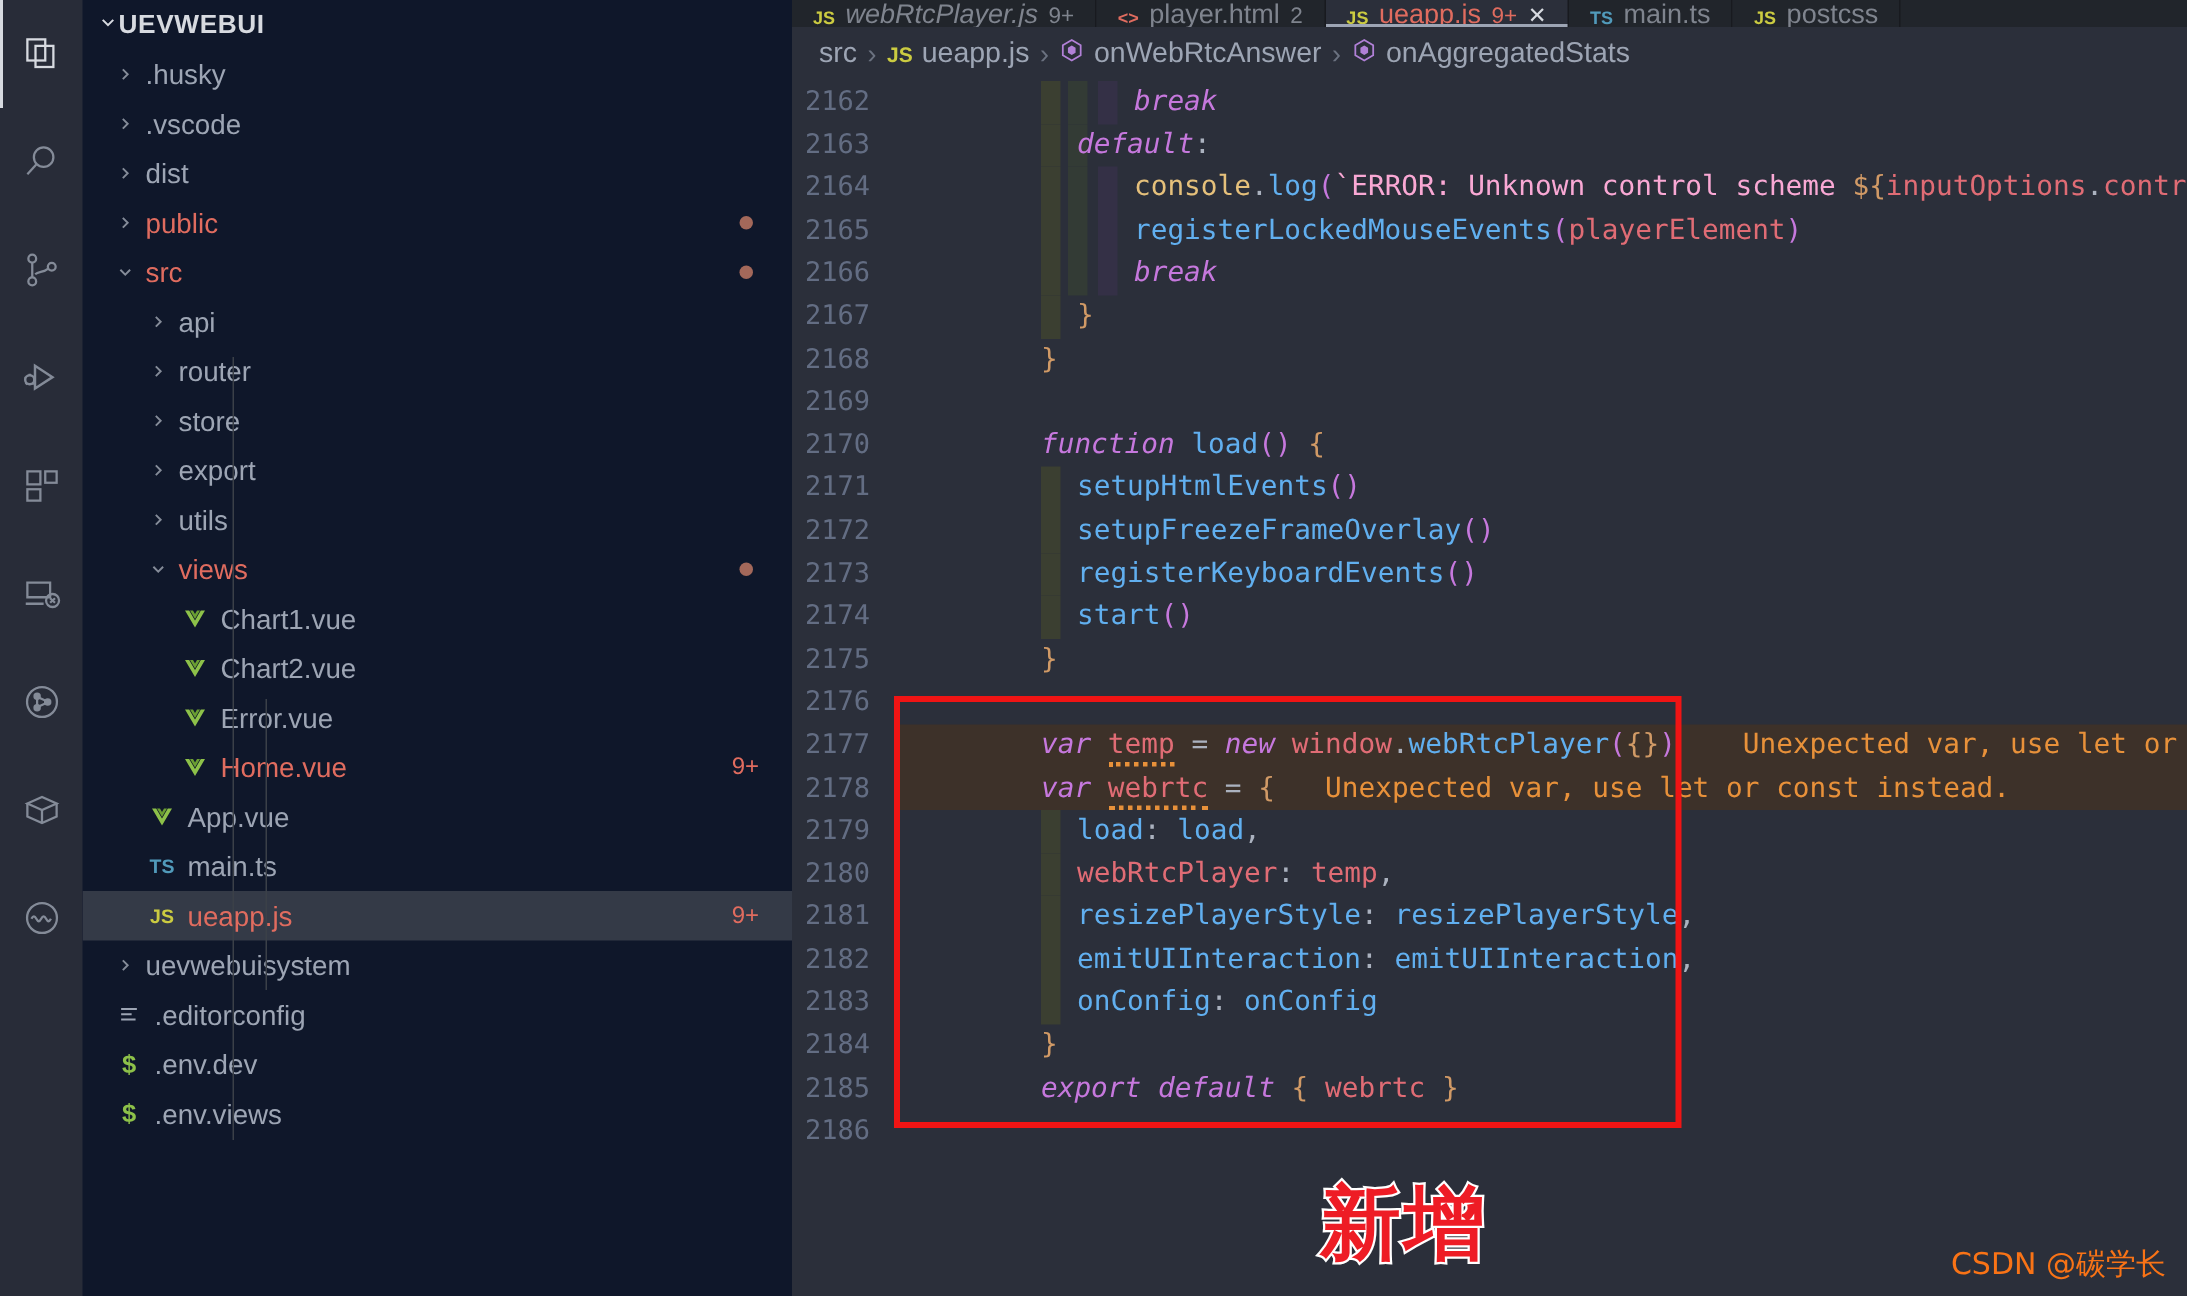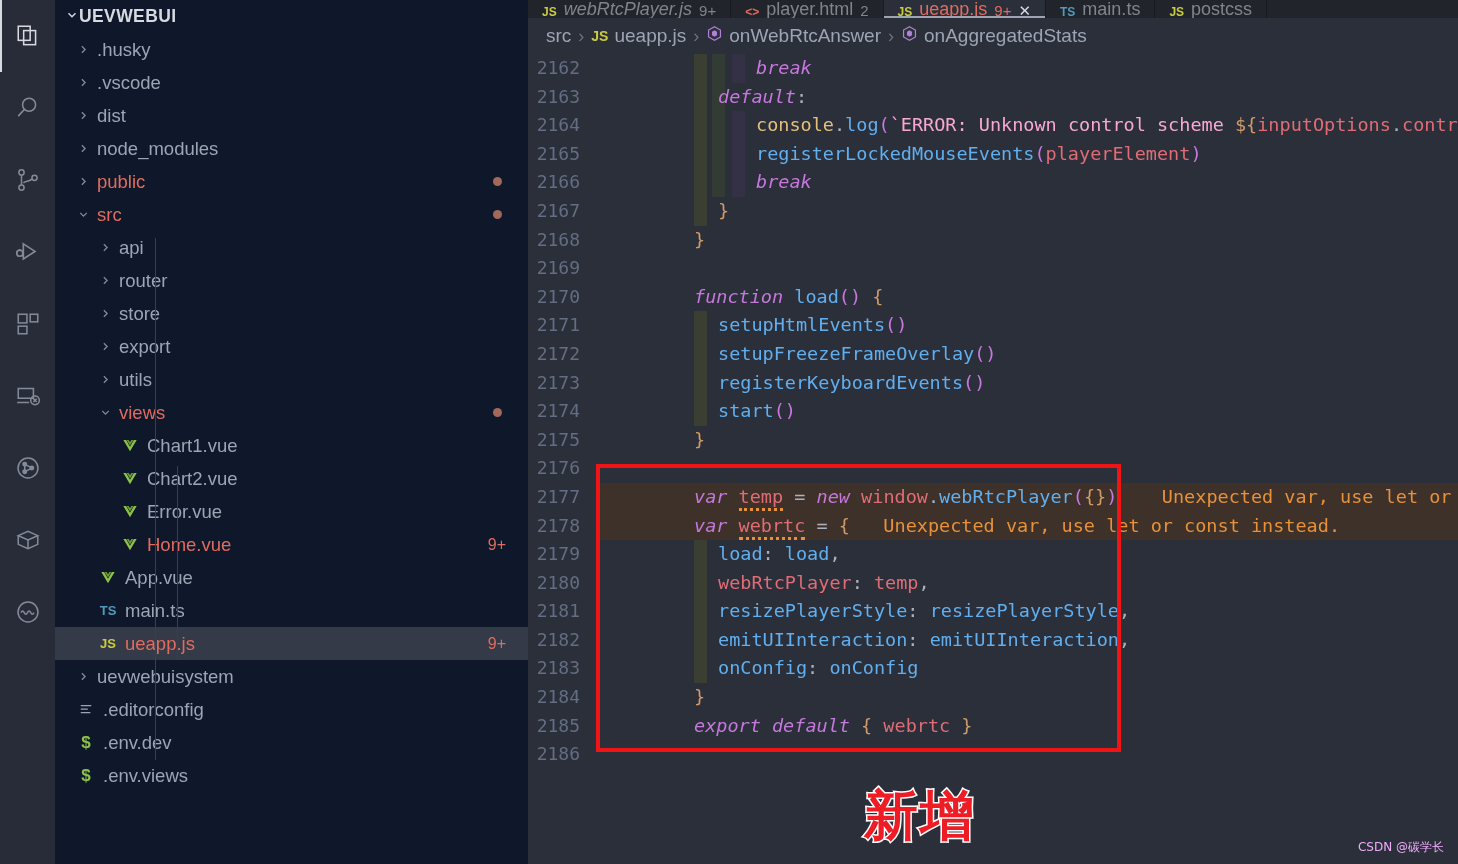--- a/index.html
+++ b/index.html
@@ -218,22 +218,22 @@
     font-weight: bold;
     font-size: 54px;
     color: #ee1c25;
     letter-spacing: 2px;
     -webkit-text-stroke: 3px #ffffff;
     paint-order: stroke fill;
   }
   .watermark {
     position: absolute;
     right: 14px; bottom: 8px;
-    font-size: 12px;
-    color: #f0abfc;
+    font-size: 20px;
+    color: #f97316;
     font-family: "DejaVu Sans", sans-serif;
     margin-top: 24px;
   }
 </style>
 </head>
 <body>
 
 <div id="app">
 
   <div class="activity-bar">
@@ -354,29 +354,20 @@
           <span class="label c-grey">.vscode</span>
         </div>
         <div class="row">
           <span style="display:inline-block;width:18px"></span>
           <span class="chev">
             <svg width="13" height="13" viewBox="0 0 16 16" fill="none" stroke="#848b98" stroke-width="1.6">
               <path d="M6 4l4 4-4 4"></path>
             </svg>
           </span>
           <span class="label c-grey">dist</span>
-        </div>
-        <div class="row">
-          <span style="display:inline-block;width:18px"></span>
-          <span class="chev">
-            <svg width="13" height="13" viewBox="0 0 16 16" fill="none" stroke="#848b98" stroke-width="1.6">
-              <path d="M6 4l4 4-4 4"></path>
-            </svg>
-          </span>
-          <span class="label c-grey">node_modules</span>
         </div>
         <div class="row">
           <span style="display:inline-block;width:18px"></span>
           <span class="chev">
             <svg width="13" height="13" viewBox="0 0 16 16" fill="none" stroke="#848b98" stroke-width="1.6">
               <path d="M6 4l4 4-4 4"></path>
             </svg>
           </span>
           <span class="label c-red">public</span>
           <span class="dot"></span>
@@ -602,17 +593,17 @@
               <path d="M10 6.2L13 8v4l-3 1.8L7 12V8z" fill="#b180d7" stroke="none"></path>
             </svg></span>
           <span>onAggregatedStats</span>
         </span>
       </div>
 
     <div class="code" id="code"><div class="cline"><div class="lnum">2162</div><div class="ctext"><span class="ig ig-olive" style="left:96px"></span><span class="ig ig-green" style="left:114px"></span><span class="ig ig-purple" style="left:134px"></span><span style="position:relative;display:inline-block;padding-left:158px"><span class="k-kw">break</span></span></div></div><div class="cline"><div class="lnum">2163</div><div class="ctext"><span class="ig ig-olive" style="left:96px"></span><span class="ig ig-green" style="left:114px"></span><span style="position:relative;display:inline-block;padding-left:120px"><span class="k-kw">default</span><span class="k-punc">:</span></span></div></div><div class="cline"><div class="lnum">2164</div><div class="ctext"><span class="ig ig-olive" style="left:96px"></span><span class="ig ig-green" style="left:114px"></span><span class="ig ig-purple" style="left:134px"></span><span style="position:relative;display:inline-block;padding-left:158px"><span class="k-obj">console</span><span class="k-punc">.</span><span class="k-fn">log</span><span class="k-pink">(</span><span class="k-str">`ERROR: Unknown control scheme </span><span class="k-brace">${</span><span class="k-var">inputOptions</span><span class="k-punc">.</span><span class="k-var">control</span></span></div></div><div class="cline"><div class="lnum">2165</div><div class="ctext"><span class="ig ig-olive" style="left:96px"></span><span class="ig ig-green" style="left:114px"></span><span class="ig ig-purple" style="left:134px"></span><span style="position:relative;display:inline-block;padding-left:158px"><span class="k-fn">registerLockedMouseEvents</span><span class="k-pink">(</span><span class="k-var">playerElement</span><span class="k-pink">)</span></span></div></div><div class="cline"><div class="lnum">2166</div><div class="ctext"><span class="ig ig-olive" style="left:96px"></span><span class="ig ig-green" style="left:114px"></span><span class="ig ig-purple" style="left:134px"></span><span style="position:relative;display:inline-block;padding-left:158px"><span class="k-kw">break</span></span></div></div><div class="cline"><div class="lnum">2167</div><div class="ctext"><span class="ig ig-olive" style="left:96px"></span><span style="position:relative;display:inline-block;padding-left:120px"><span class="k-brace">}</span></span></div></div><div class="cline"><div class="lnum">2168</div><div class="ctext"><span style="position:relative;display:inline-block;padding-left:96px"><span class="k-brace">}</span></span></div></div><div class="cline"><div class="lnum">2169</div><div class="ctext"><span style="position:relative;display:inline-block;padding-left:0px"></span></div></div><div class="cline"><div class="lnum">2170</div><div class="ctext"><span style="position:relative;display:inline-block;padding-left:96px"><span class="k-kw">function</span> <span class="k-fn">load</span><span class="k-pink">()</span> <span class="k-brace">{</span></span></div></div><div class="cline"><div class="lnum">2171</div><div class="ctext"><span class="ig ig-olive" style="left:96px"></span><span style="position:relative;display:inline-block;padding-left:120px"><span class="k-fn">setupHtmlEvents</span><span class="k-pink">()</span></span></div></div><div class="cline"><div class="lnum">2172</div><div class="ctext"><span class="ig ig-olive" style="left:96px"></span><span style="position:relative;display:inline-block;padding-left:120px"><span class="k-fn">setupFreezeFrameOverlay</span><span class="k-pink">()</span></span></div></div><div class="cline"><div class="lnum">2173</div><div class="ctext"><span class="ig ig-olive" style="left:96px"></span><span style="position:relative;display:inline-block;padding-left:120px"><span class="k-fn">registerKeyboardEvents</span><span class="k-pink">()</span></span></div></div><div class="cline"><div class="lnum">2174</div><div class="ctext"><span class="ig ig-olive" style="left:96px"></span><span style="position:relative;display:inline-block;padding-left:120px"><span class="k-fn">start</span><span class="k-pink">()</span></span></div></div><div class="cline"><div class="lnum">2175</div><div class="ctext"><span style="position:relative;display:inline-block;padding-left:96px"><span class="k-brace">}</span></span></div></div><div class="cline"><div class="lnum">2176</div><div class="ctext"><span style="position:relative;display:inline-block;padding-left:0px"></span></div></div><div class="cline"><div class="lnum">2177</div><div class="ctext errline"><span style="position:relative;display:inline-block;padding-left:96px"><span class="k-kw">var</span> <span class="k-var squig">temp</span> <span class="k-punc">=</span> <span class="k-kw">new</span> <span class="k-var">window</span><span class="k-punc">.</span><span class="k-fn">webRtcPlayer</span><span class="k-pink">(</span><span class="k-brace">{}</span><span class="k-pink">)</span></span><span class="errmsg">    Unexpected var, use let or const instead.</span></div></div><div class="cline"><div class="lnum">2178</div><div class="ctext errline"><span style="position:relative;display:inline-block;padding-left:96px"><span class="k-kw">var</span> <span class="k-var squig">webrtc</span> <span class="k-punc">=</span> <span class="k-brace">{</span></span><span class="errmsg">   Unexpected var, use let or const instead.</span></div></div><div class="cline"><div class="lnum">2179</div><div class="ctext"><span class="ig ig-olive" style="left:96px"></span><span style="position:relative;display:inline-block;padding-left:120px"><span class="k-fn">load</span><span class="k-punc">:</span> <span class="k-fn">load</span><span class="k-punc">,</span></span></div></div><div class="cline"><div class="lnum">2180</div><div class="ctext"><span class="ig ig-olive" style="left:96px"></span><span style="position:relative;display:inline-block;padding-left:120px"><span class="k-var">webRtcPlayer</span><span class="k-punc">:</span> <span class="k-var">temp</span><span class="k-punc">,</span></span></div></div><div class="cline"><div class="lnum">2181</div><div class="ctext"><span class="ig ig-olive" style="left:96px"></span><span style="position:relative;display:inline-block;padding-left:120px"><span class="k-fn">resizePlayerStyle</span><span class="k-punc">:</span> <span class="k-fn">resizePlayerStyle</span><span class="k-punc">,</span></span></div></div><div class="cline"><div class="lnum">2182</div><div class="ctext"><span class="ig ig-olive" style="left:96px"></span><span style="position:relative;display:inline-block;padding-left:120px"><span class="k-fn">emitUIInteraction</span><span class="k-punc">:</span> <span class="k-fn">emitUIInteraction</span><span class="k-punc">,</span></span></div></div><div class="cline"><div class="lnum">2183</div><div class="ctext"><span class="ig ig-olive" style="left:96px"></span><span style="position:relative;display:inline-block;padding-left:120px"><span class="k-fn">onConfig</span><span class="k-punc">:</span> <span class="k-fn">onConfig</span></span></div></div><div class="cline"><div class="lnum">2184</div><div class="ctext"><span style="position:relative;display:inline-block;padding-left:96px"><span class="k-brace">}</span></span></div></div><div class="cline"><div class="lnum">2185</div><div class="ctext"><span style="position:relative;display:inline-block;padding-left:96px"><span class="k-kw">export</span> <span class="k-kw">default</span> <span class="k-brace">{</span> <span class="k-var">webrtc</span> <span class="k-brace">}</span></span></div></div><div class="cline"><div class="lnum">2186</div><div class="ctext"><span style="position:relative;display:inline-block;padding-left:0px"></span></div></div></div>
 
     <div class="red-box" id="red-box" style="left: 68px; top: 464.4px; width: 525px; height: 288px; border-color: rgb(240, 20, 20);"></div>
 
-    <div class="cn-annot" style="left:336px; top:780px;">新增</div>
+    <div class="cn-annot" style="left:352px; top:780px;">新增</div>
 
     <div class="watermark">CSDN @碳学长</div>
   </div>
 </div>
 
 </body></html>

